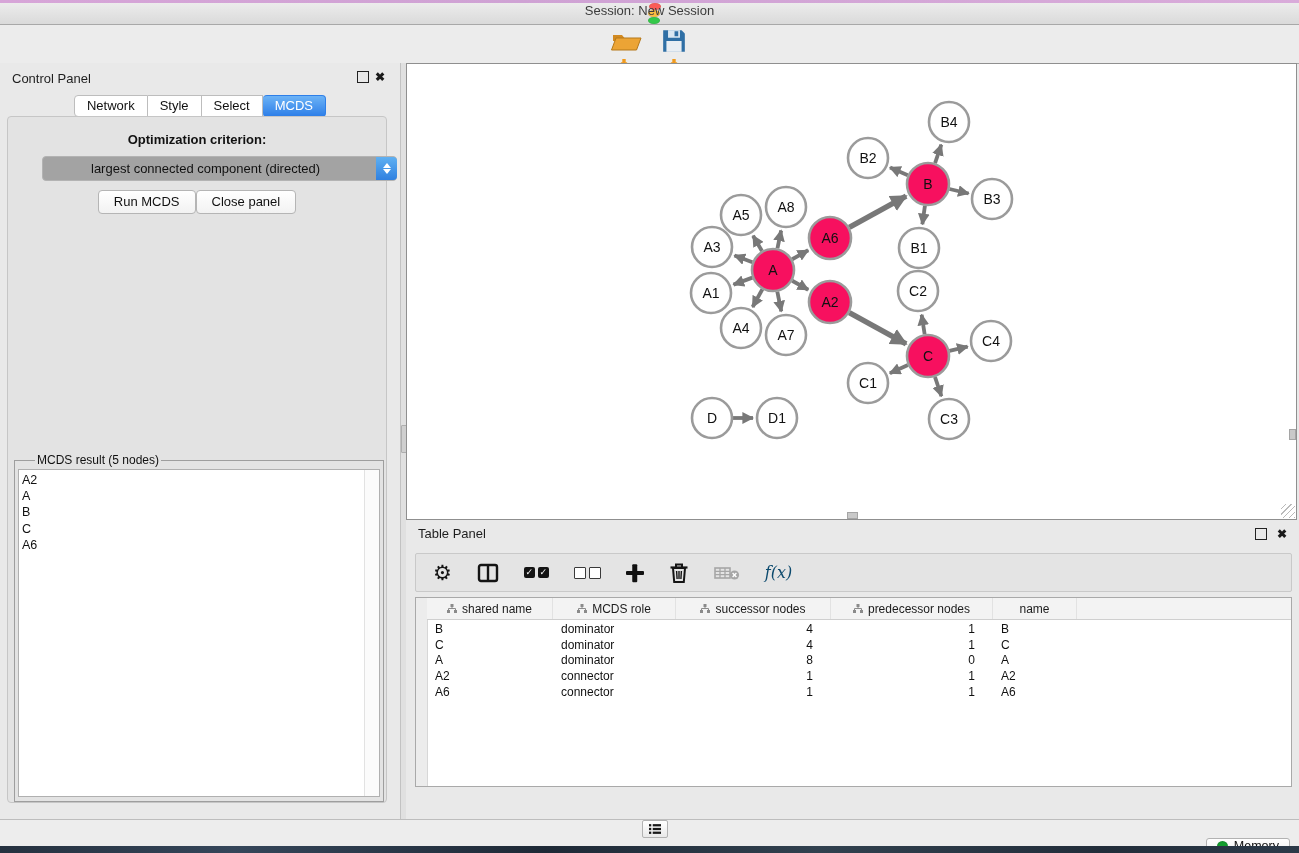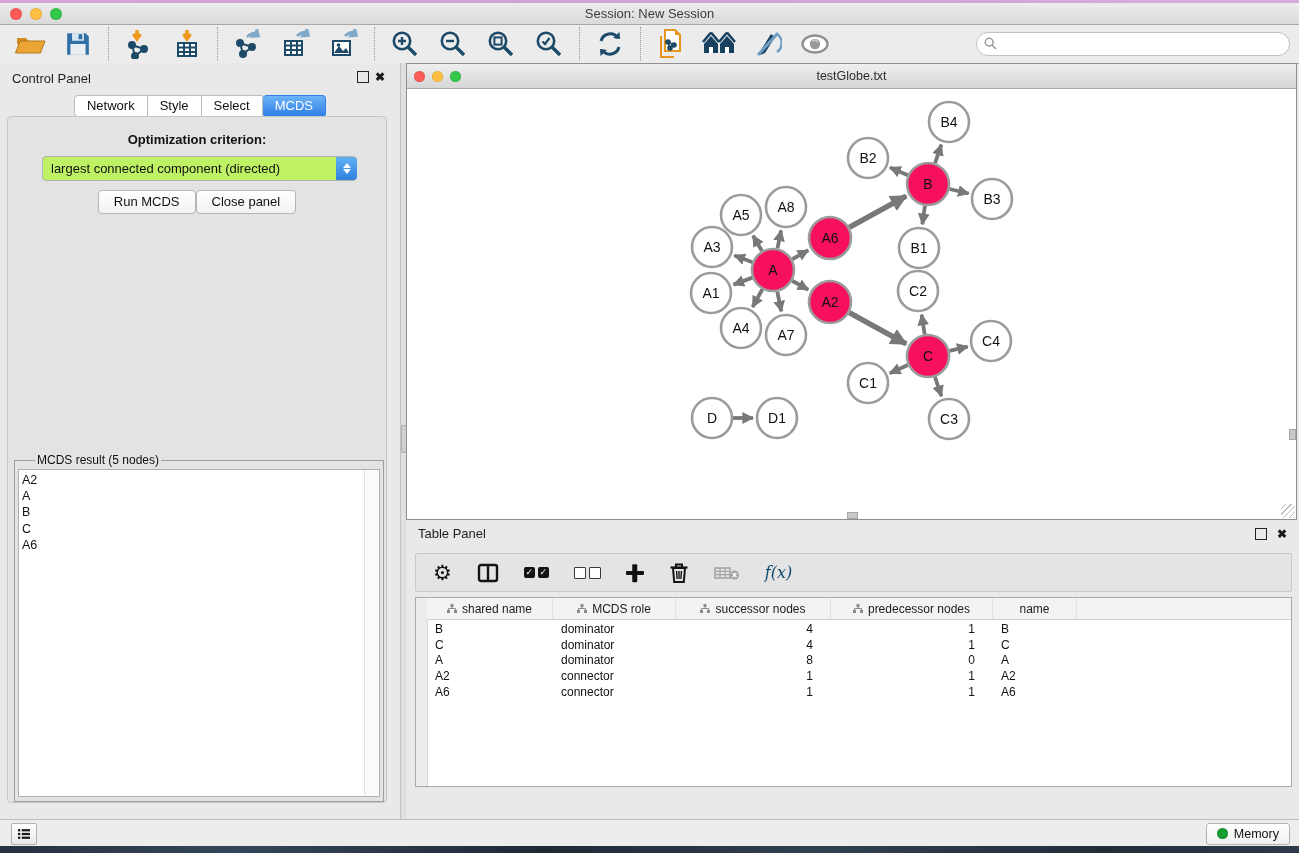--- a/index.html
+++ b/index.html
@@ -1,19 +1,19 @@
 <!DOCTYPE html>
 <html><head>
 <meta charset="utf-8">
 <style>
   html,body{margin:0;padding:0;}
   body{width:1299px;height:853px;position:relative;overflow:hidden;
        font-family:"Liberation Sans","DejaVu Sans",sans-serif;
        background:#e9e9e9;-webkit-font-smoothing:antialiased;}
-  .abs{position:absolute;}
+  .abs{position:absolute;flex-direction:column;}
 
   
   #top-strip{left:0;top:0;width:1299px;height:3px;background:linear-gradient(90deg,#d7a5d8,#cfa2d4 40%,#d9abda);}
   #titlebar{left:0;top:3px;width:1299px;height:21px;background:linear-gradient(#ececec,#dadada);
             border-bottom:1px solid #a8a8a8;display:flex;align-items:center;}
   .tl{width:12px;height:12px;border-radius:50%;margin-left:8px;box-shadow:inset 0 0 1px rgba(0,0,0,.35);}
   .tl.red{background:#fc5b57;margin-left:10px;}
   .tl.yel{background:#fdbe41;}
   .tl.grn{background:#34c84a;}
   #titlebar .title{position:absolute;left:0;right:0;text-align:center;font-size:13px;color:#3c3c3c;}
@@ -38,22 +38,22 @@
   #cp-tabs{position:absolute;left:0;top:32px;width:100%;display:flex;justify-content:center;}
   .seg{display:flex;}
   .seg .tab{font-size:13px;color:#111;background:#fff;border:1px solid #bdbdbd;border-left:none;
             padding:2px 12px 3px;line-height:15px;}
   .seg .tab:first-child{border-left:1px solid #bdbdbd;border-radius:4px 0 0 4px;}
   .seg .tab:last-child{border-radius:0 4px 4px 0;}
   .seg .tab.active{background:linear-gradient(#6cb3f6,#2e7fe8);color:#fff;border-color:#2e7fe8;border-radius:4px;}
   #cp-content{position:absolute;left:7px;top:53px;width:378px;height:685px;background:#e3e3e3;
               border:1px solid #c6c6c6;border-radius:4px;}
   #opt-label{position:absolute;left:0;top:15px;width:100%;text-align:center;font-size:13px;color:#111;font-weight:bold;}
-  #criterion-select{position:absolute;left:34px;top:39px;width:313px;height:23px;background:#bef264;
-                    border:1px solid #b3b3b3;border-radius:4px;display:flex;align-items:center;}
+  #criterion-select{position:absolute;left:34px;top:39px;width:313px;height:23px;background:#a3a3a3;
+                    border:1px solid #b3b3b3;border-radius:4px;display:flex;align-items:center;padding-left:40px;}
   #criterion-select .val{flex:1;font-size:13px;color:#111;padding-left:8px;white-space:nowrap;overflow:hidden;}
   #criterion-select .spin{width:21px;height:23px;margin:-1px -1px -1px 0;border-radius:0 4px 4px 0;
         background:linear-gradient(#5fb0f2,#2f80e0);display:flex;flex-direction:column;align-items:center;justify-content:center;gap:1px;}
   .chev{width:0;height:0;border-left:4px solid transparent;border-right:4px solid transparent;}
   .chev.up{border-bottom:5px solid #fff;}
   .chev.dn{border-top:5px solid #fff;}
   #cp-buttons{position:absolute;left:0;top:73px;width:100%;display:flex;justify-content:center;}
   .btn{font-size:13px;color:#111;background:linear-gradient(#ffffff,#f2f2f2);border:1px solid #b5b5b5;
        border-radius:4px;padding:3px 15px 4px;line-height:15px;}
   #mcds-fieldset{position:absolute;left:6px;top:336px;width:368px;height:347px;border:1px solid #9e9e9e;
@@ -329,26 +329,20 @@
       </div>
     </fieldset>
   </div>
 </div>
 
 <div id="v-divider" class="abs">
   <div id="v-divider-handle"></div>
 </div>
 
 <div id="network-window" class="abs">
-  <div id="net-titlebar">
-    <span class="tl red"></span>
-    <span class="tl yel"></span>
-    <span class="tl grn"></span>
-    <span class="title">testGlobe.txt</span>
-  </div>
   <div id="net-canvas">
     <svg id="graph-svg" width="889" height="430">
       <defs>
         <marker id="arrow" viewBox="0 0 6 6" refX="5.4" refY="3" markerWidth="3.1" markerHeight="3.1" orient="auto">
           <path d="M0,0 L6,3 L0,6 Z" fill="#787878"></path>
         </marker>
       </defs>
       <g id="edge-layer">
           <line x1="354.93634127731997" y1="161.9843365703937" x2="346.0694458792873" y2="146.74436010502504" stroke="#787878" stroke-width="3.8" marker-end="url(#arrow)"></line>
           <line x1="370.4460136320131" y1="159.45393393716725" x2="374.1498033105311" y2="141.5047993412721" stroke="#787878" stroke-width="3.8" marker-end="url(#arrow)"></line>

